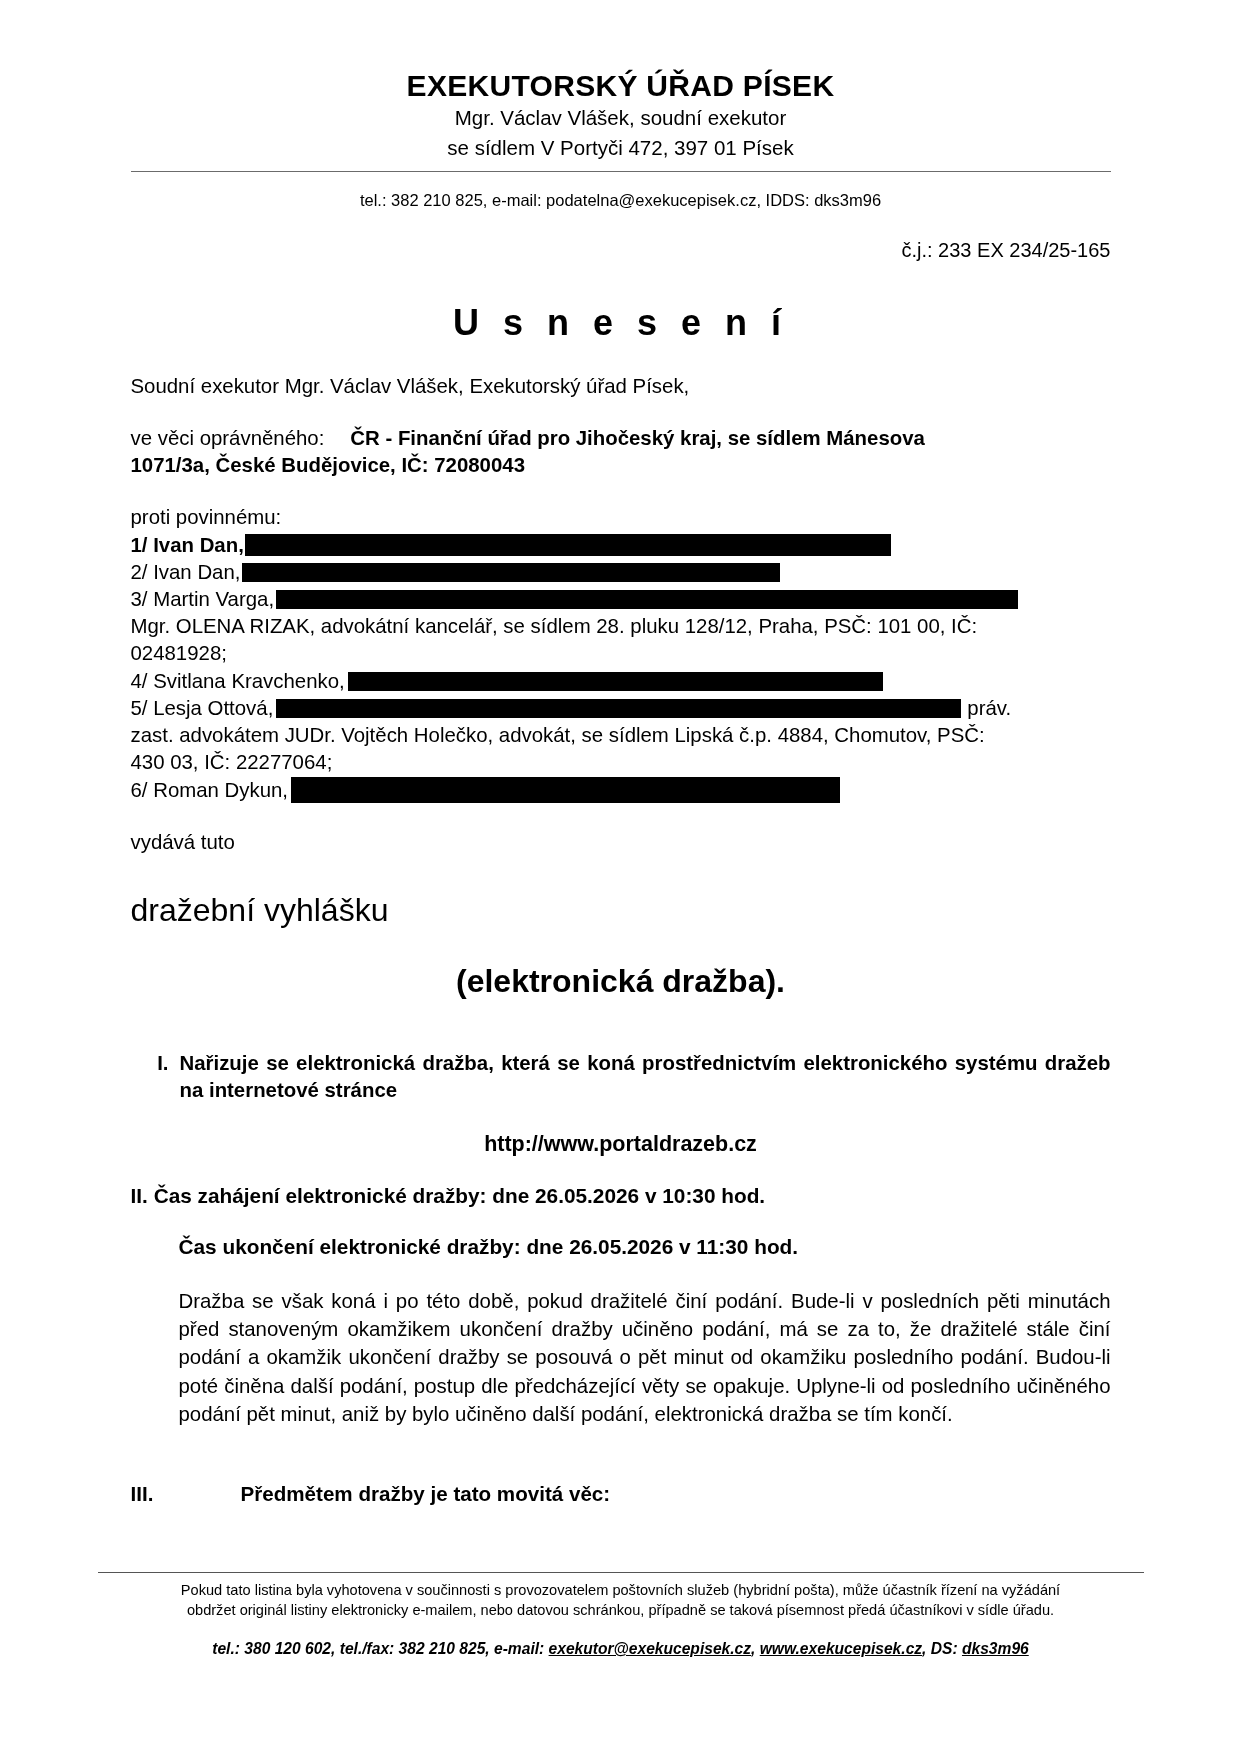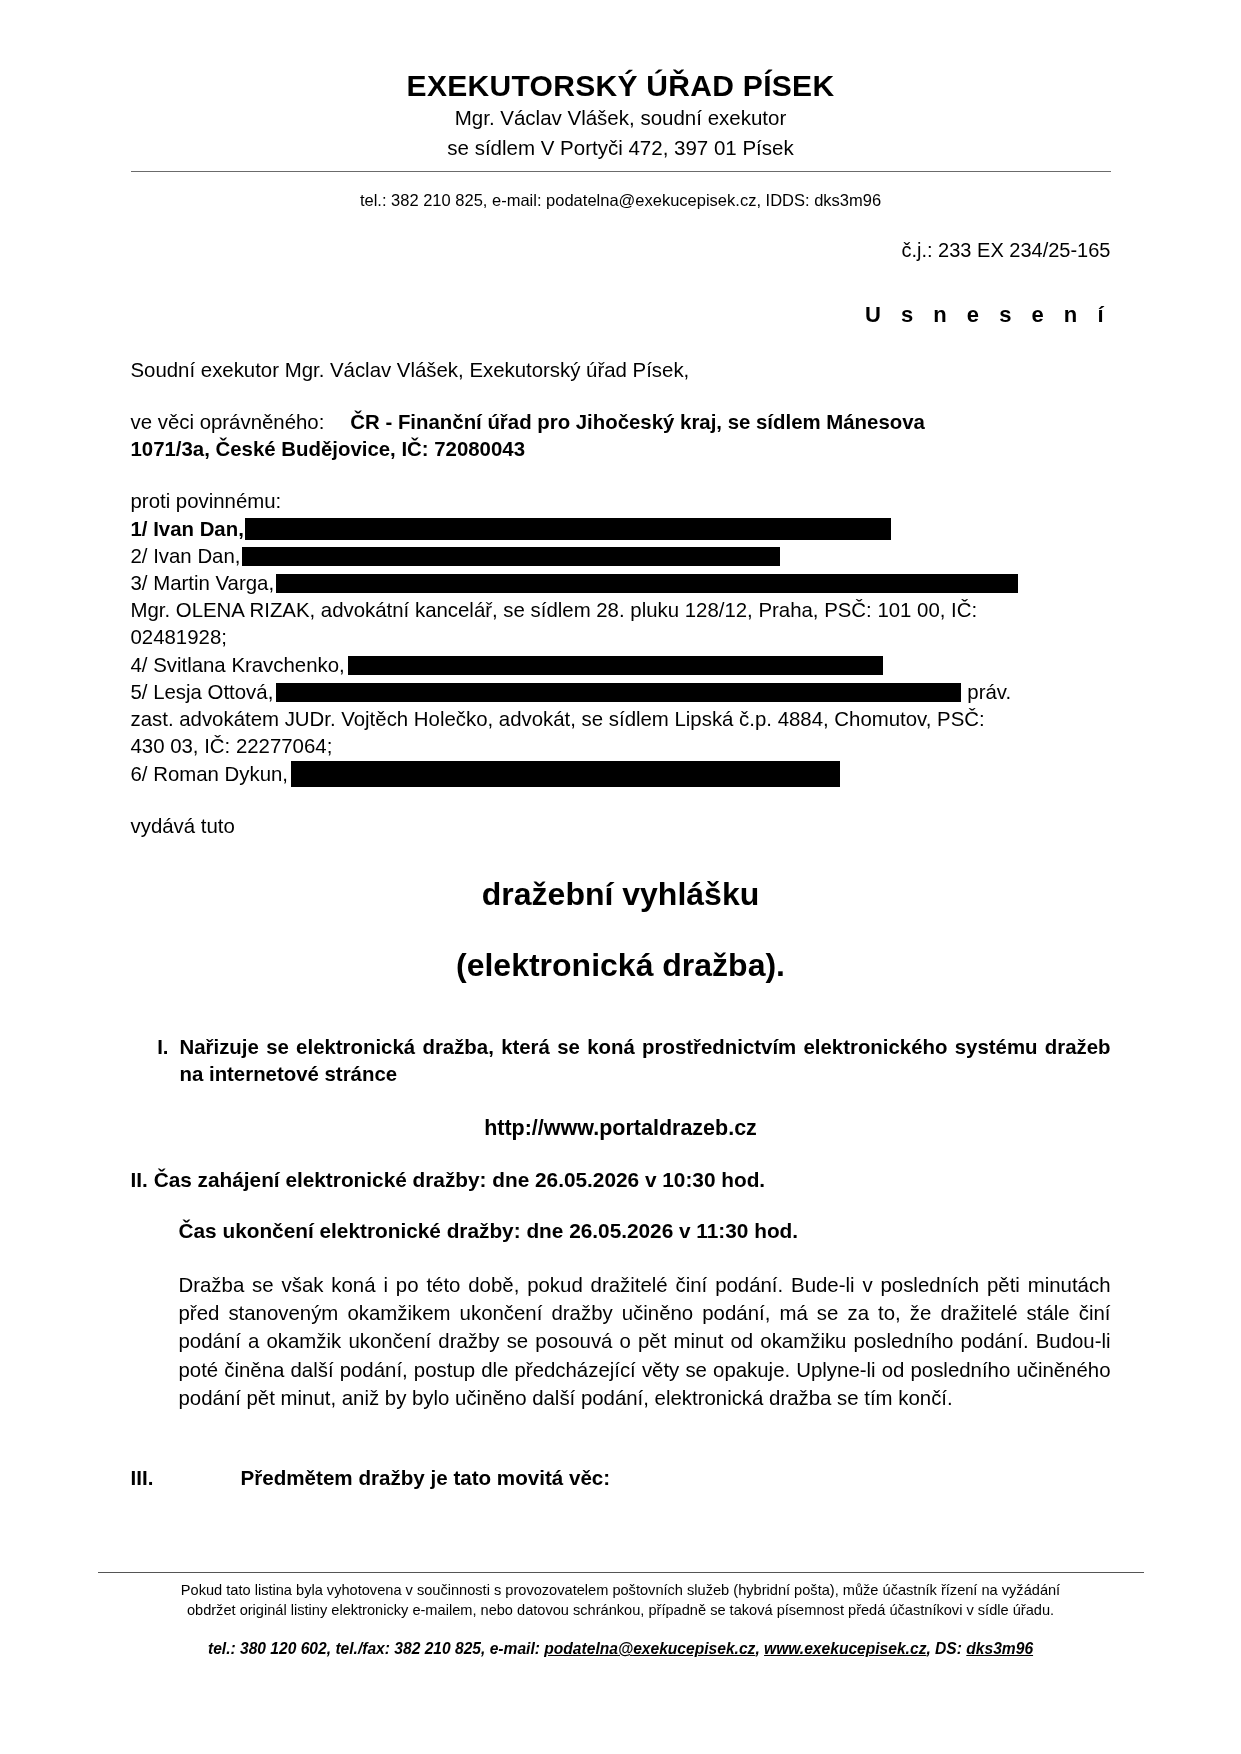--- a/index.html
+++ b/index.html
@@ -55,22 +55,22 @@
 
   
   .caseno {
     text-align: right;
     font-size: 20px;
     margin-top: 29px;
   }
 
   
   .usneseni {
-    text-align: right;
-    font-size: 22px;
+    text-align: center;
+    font-size: 36px;
     font-weight: bold;
     letter-spacing: 7px;
     margin-top: 40px;
   }
 
   
   .p {
     font-size: 20.4px;
     line-height: 1.335;
     margin: 0;
@@ -87,23 +87,23 @@
     background: #000000;
     height: 19px;
     vertical-align: -3px;
   }
   .redact-row {
     position: relative;
   }
 
   
   .bigtitle {
-    text-align: center;
+    text-align: left;
     font-size: 32px;
-    font-weight: bold;
+    font-weight: normal;
     margin-top: 36px;
   }
   .bigtitle2 {
     text-align: center;
     font-size: 32px;
     font-weight: bold;
     margin-top: 34px;
   }
 
   
@@ -288,17 +288,17 @@
     </div>
 
 
   </div>
 
   <div class="footer">
     <hr class="footer-rule">
     <div class="footer-note">Pokud tato listina byla vyhotovena v součinnosti s provozovatelem poštovních služeb (hybridní pošta), může účastník řízení na vyžádání</div>
     <div class="footer-note">obdržet originál listiny elektronicky e-mailem, nebo datovou schránkou, případně se taková písemnost předá účastníkovi v sídle úřadu.</div>
     <div class="footer-contact">
-      <span>tel.: 380 120 602, tel./fax: 382 210 825, e-mail: </span><span class="u">podatelna@exekucepisek.cz</span><span>, </span><span class="u">www.exekucepisek.cz</span><span>, DS: </span><span class="u">dks3m96</span>
+      <span>tel.: 380 120 602, tel./fax: 382 210 825, e-mail: </span><span class="u">exekutor@exekucepisek.cz</span><span>, </span><span class="u">www.exekucepisek.cz</span><span>, DS: </span><span class="u">dks3m96</span>
     </div>
   </div>
 
 </div>
 
 </body></html>

